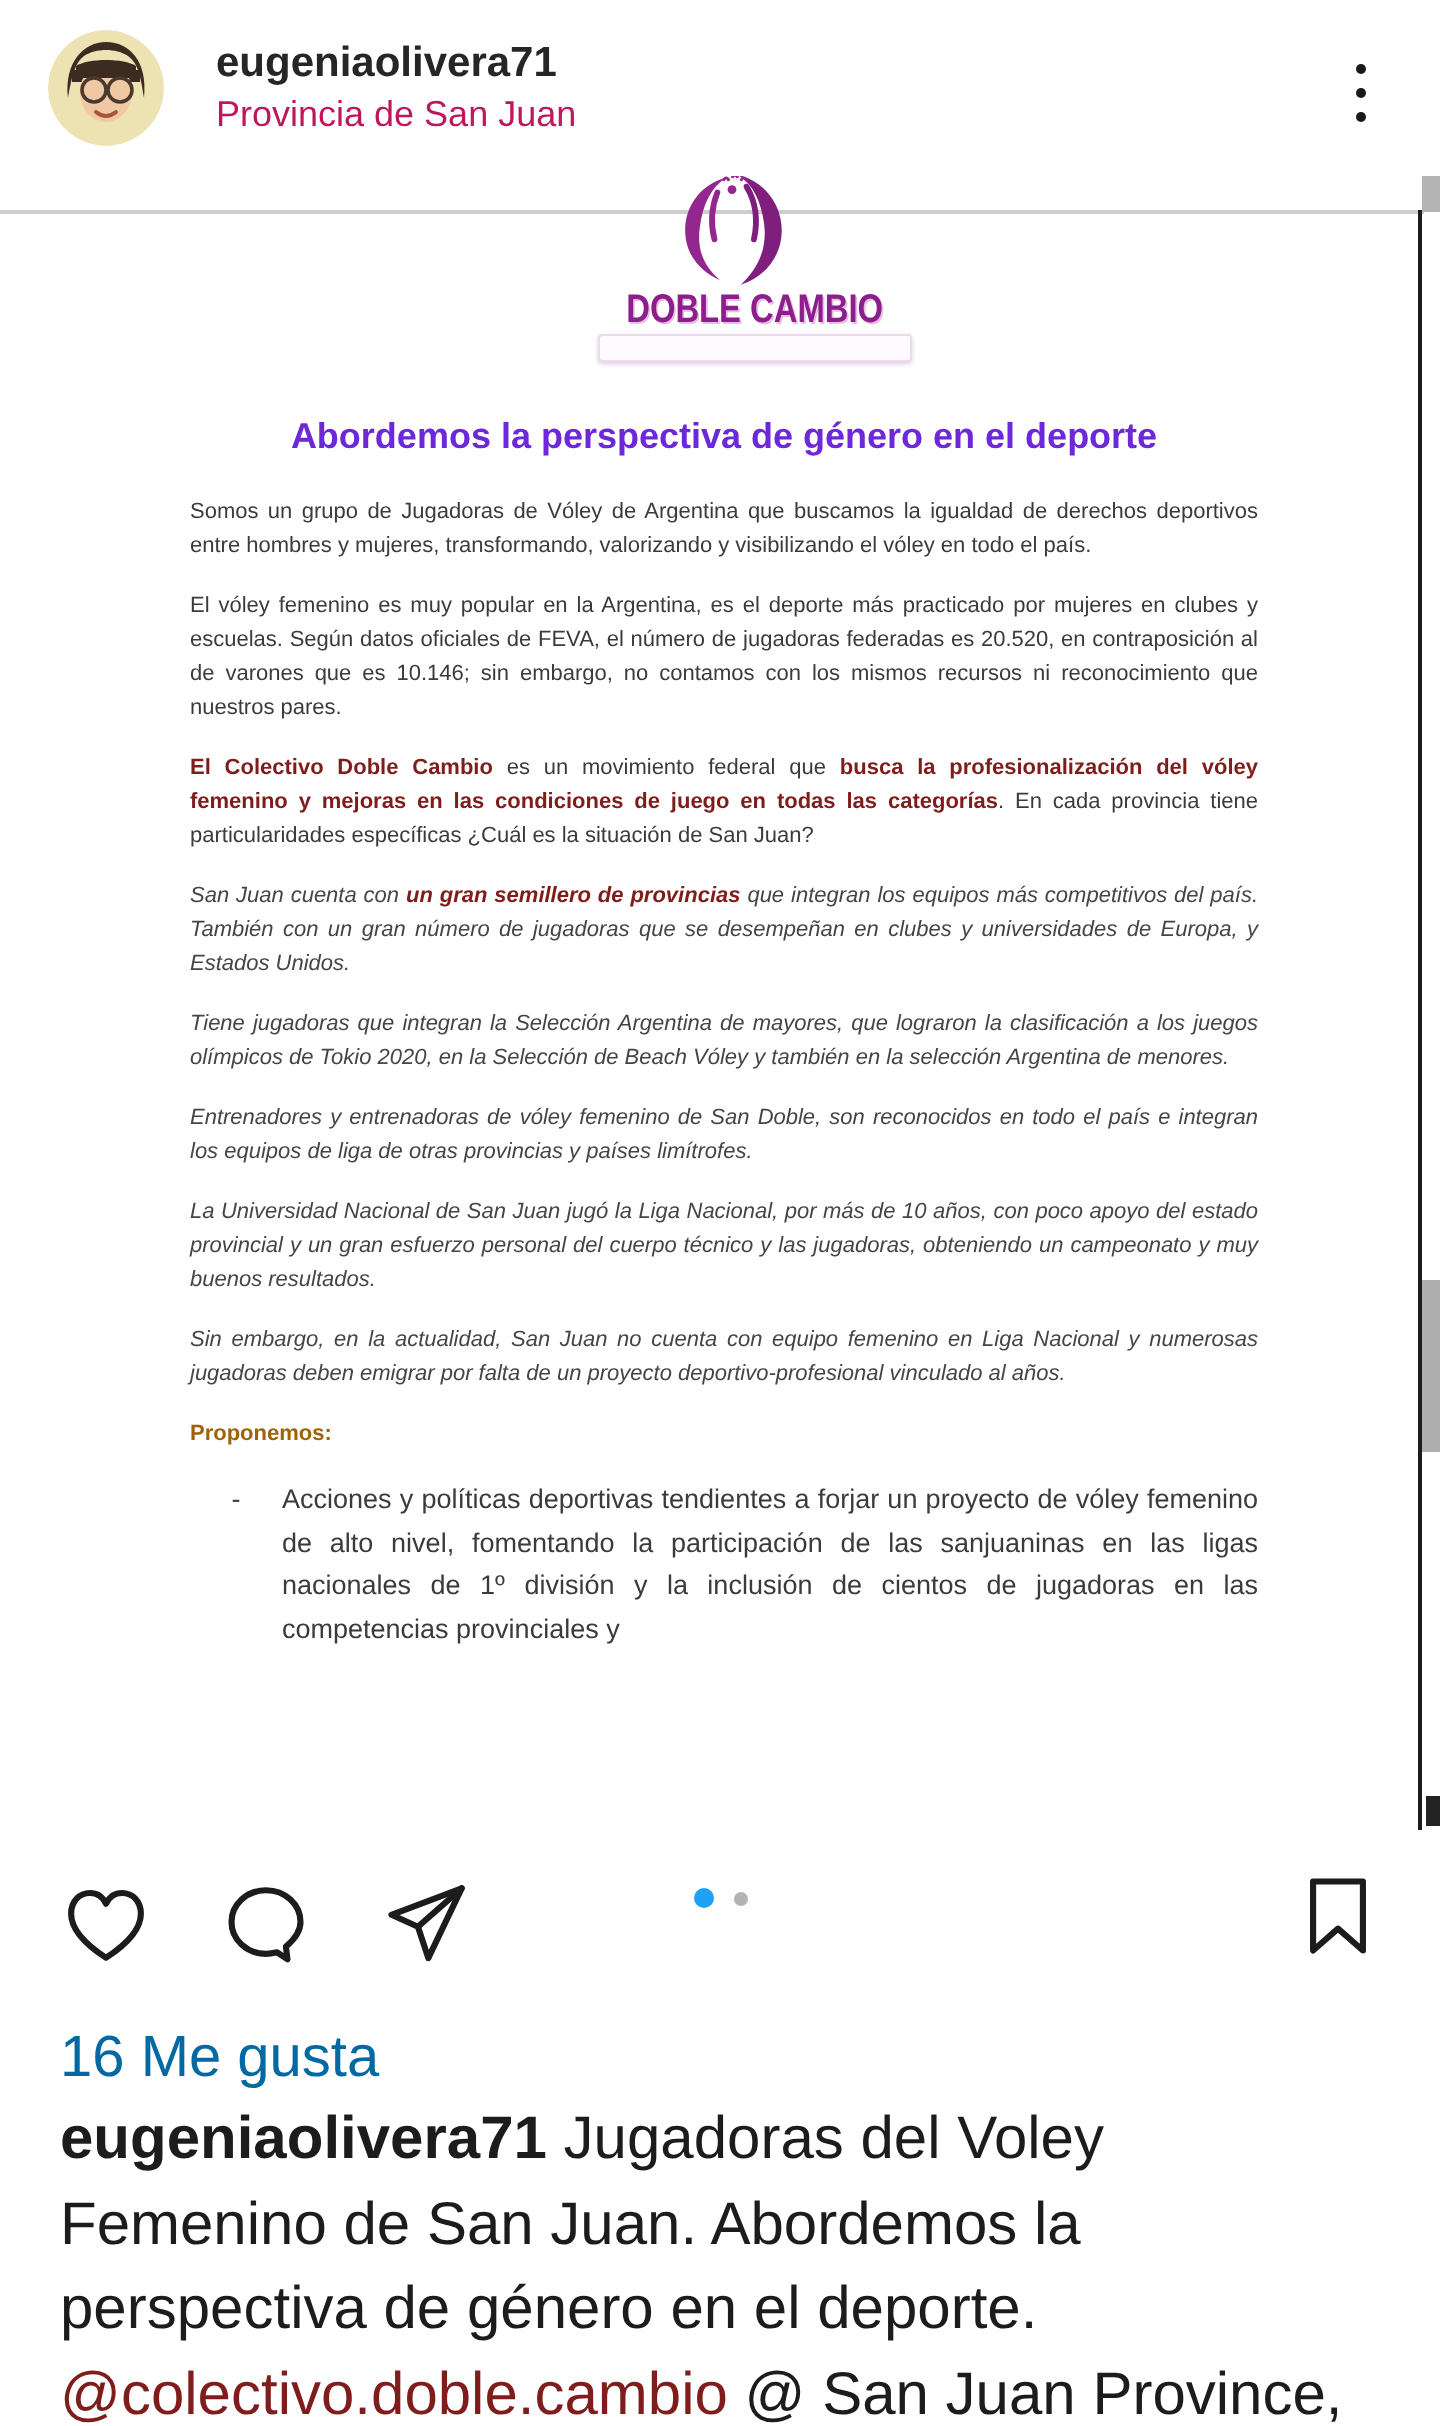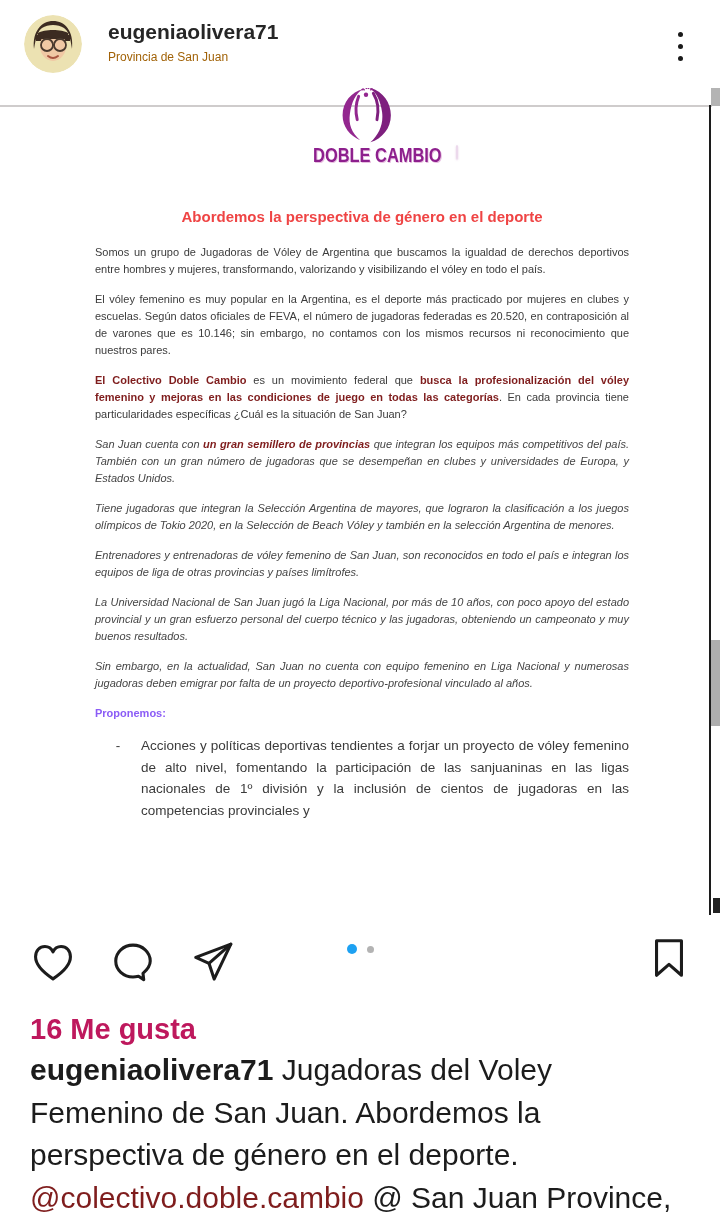--- a/index.html
+++ b/index.html
@@ -7,68 +7,68 @@
   body {
     width:720px; height:1213px; position:relative; overflow:hidden;
     font-family:"Liberation Sans", sans-serif; color:#262626;
   }
 
   
   .header { height:88px; display:flex; align-items:center; padding:0 24px; position:relative; }
   .avatar { width:58px; height:58px; border-radius:50%; overflow:hidden; flex:0 0 auto; cursor:pointer; }
   .header-text { margin-left:26px; display:flex; flex-direction:column; justify-content:center; }
   .username { font-size:21px; font-weight:bold; color:#262626; line-height:26px; }
-  .location { font-size:12px; color:#a16207; line-height:24px; }
+  .location { font-size:18px; color:#be185d; line-height:24px; }
   .more-btn { position:absolute; right:24px; top:26px; width:32px; height:40px;
     display:flex; flex-direction:column; align-items:center; justify-content:center; gap:7px; cursor:pointer; }
   .more-btn i { width:5px; height:5px; border-radius:50%; background:#1a1a1a; }
 
   
   .photo { position:relative; height:827px; background:#fff; overflow:hidden; }
   .photo-topline { position:absolute; top:17px; left:0; width:712px; height:2px; background:#cfcccc; }
   .photo-right-line { position:absolute; top:17px; bottom:0; left:709px; width:2px; background:#1c1c1c; }
   .photo-right-gray-top { position:absolute; top:0; right:0; width:9px; height:18px; background:#b4b4b4; }
   .photo-right-gray-mid { position:absolute; top:552px; right:0; width:9px; height:86px; background:#aeaeae; }
   .photo-right-notch { position:absolute; top:810px; right:0; width:7px; height:15px; background:#232323; }
 
   
   .logo { position:absolute; left:296px; top:0; width:140px; display:flex; flex-direction:column; align-items:center; }
   .logo-ball { width:74px; height:60px; margin-top:-2px; }
   .logo-banner { display:flex; align-items:stretch; width:140px; margin-top:-2px; }
   .logo-bar { width:8px; background:#93278f; border-radius:3px; }
-  .logo-mid { flex:1; display:flex; flex-direction:row; align-items:flex-start; padding:0 3px; }
+  .logo-mid { flex:1; display:flex; flex-direction:column; align-items:flex-start; padding:0 3px; }
   .logo-title { font-size:20px; font-weight:bold; color:#8d1f8d; letter-spacing:0px;
     transform:scaleX(.82); transform-origin:center; white-space:nowrap;
     text-shadow:1px 1px 0 #e7bfe0; line-height:22px; }
   .logo-box { width:100%; height:14px; background:#fdfbfd; border:1px solid #ecd9ec; border-radius:2px; margin-top:1px; box-shadow:0 1px 2px rgba(147,39,143,.25); }
 
   
   .doc { position:absolute; left:95px; top:120px; width:534px; color:#3b3b3b; }
-  .doc-title { text-align:center; font-weight:bold; color:#ef4444; font-size:15px; margin-bottom:19px; }
+  .doc-title { text-align:center; font-weight:bold; color:#6d28d9; font-size:18px; margin-bottom:19px; }
   .doc p { font-size:11px; line-height:17px; text-align:justify; margin-bottom:13px; }
   .doc .it { font-style:italic; color:#454545; }
   .doc b { color:#7f1d1d; }
-  .doc .prop { font-weight:bold; color:#8b5cf6; text-align:left; }
+  .doc .prop { font-weight:bold; color:#a16207; text-align:left; }
   .bullet { display:flex; font-size:13.5px; line-height:21.5px; }
   .bullet-marker { width:46px; text-align:center; flex:0 0 auto; color:#3b3b3b; }
   .bullet-text { flex:1; text-align:justify; }
 
   
   .actions { position:relative; height:88px; }
   .action-left { position:absolute; left:30px; top:24px; display:flex; gap:34px; align-items:center; }
   .action-icon { width:46px; height:46px; cursor:pointer; display:block; }
   .action-icon svg { width:100%; height:100%; stroke:#1c1c1c; stroke-width:1.6; fill:none;
     stroke-linejoin:round; stroke-linecap:round; }
   .dots { position:absolute; left:0; right:0; top:29px; display:flex; justify-content:center; align-items:center; gap:10px; }
   .dot-active { width:10px; height:10px; border-radius:50%; background:#1da1f2; }
   .dot-inactive { width:7px; height:7px; border-radius:50%; background:#b3b3b3; }
   .bookmark { position:absolute; right:28px; top:20px; }
 
   
-  .likes { padding:0 30px; font-size:29px; font-weight:bold; color:#be185d; line-height:36px; margin-top:8px; cursor:pointer; }
+  .likes { padding:0 30px; font-size:29px; font-weight:normal; color:#0369a1; line-height:36px; margin-top:8px; cursor:pointer; }
   .caption { padding:2px 30px 0 30px; font-size:30px; line-height:42.5px; color:#1c1c1c; }
   .caption .cap-user { font-weight:bold; cursor:pointer; }
   .caption .mention { color:#7f1d1d; text-decoration:none; cursor:pointer; }
 </style>
 </head>
 <body>
 
 <div class="header">
   <div class="avatar">
     <svg viewBox="0 0 58 58" width="58" height="58">
@@ -120,21 +120,21 @@
     </div>
   </div>
 
   <div class="doc">
     <div class="doc-title">Abordemos la perspectiva de género en el deporte</div>
     <p>Somos un grupo de Jugadoras de Vóley de Argentina que buscamos la igualdad de derechos deportivos entre hombres y mujeres, transformando, valorizando y visibilizando el vóley en todo el país.</p>
     <p>El vóley femenino es muy popular en la Argentina, es el deporte más practicado por mujeres en clubes y escuelas. Según datos oficiales de FEVA, el número de jugadoras federadas es 20.520, en contraposición al de varones que es 10.146; sin embargo, no contamos con los mismos recursos ni reconocimiento que nuestros pares.</p>
     <p><b>El Colectivo Doble Cambio</b><span> es un movimiento federal que </span><b>busca la profesionalización del vóley femenino y mejoras en las condiciones de juego en todas las categorías</b><span>. En cada provincia tiene particularidades específicas ¿Cuál es la situación de San Juan?</span></p>
     <p class="it"><span>San Juan cuenta con </span><b>un gran semillero de provincias</b><span> que integran los equipos más competitivos del país. También con un gran número de jugadoras que se desempeñan en clubes y universidades de Europa, y Estados Unidos.</span></p>
     <p class="it">Tiene jugadoras que integran la Selección Argentina de mayores, que lograron la clasificación a los juegos olímpicos de Tokio 2020, en la Selección de Beach Vóley y también en la selección Argentina de menores.</p>
-    <p class="it">Entrenadores y entrenadoras de vóley femenino de San Juan, son reconocidos en todo el país e integran los equipos de liga de otras provincias y países limítrofes.</p>
+    <p class="it">Entrenadores y entrenadoras de vóley femenino de San Doble, son reconocidos en todo el país e integran los equipos de liga de otras provincias y países limítrofes.</p>
     <p class="it">La Universidad Nacional de San Juan jugó la Liga Nacional, por más de 10 años, con poco apoyo del estado provincial y un gran esfuerzo personal del cuerpo técnico y las jugadoras, obteniendo un campeonato y muy buenos resultados.</p>
     <p class="it">Sin embargo, en la actualidad, San Juan no cuenta con equipo femenino en Liga Nacional y numerosas jugadoras deben emigrar por falta de un proyecto deportivo-profesional vinculado al años.</p>
     <p class="prop">Proponemos:</p>
     <div class="bullet">
       <span class="bullet-marker">-</span>
       <div class="bullet-text">Acciones y políticas deportivas tendientes a forjar un proyecto de vóley femenino de alto nivel, fomentando la participación de las sanjuaninas en las ligas nacionales de 1º división y la inclusión de cientos de jugadoras en las competencias provinciales y</div>
     </div>
   </div>
 </div>
 

